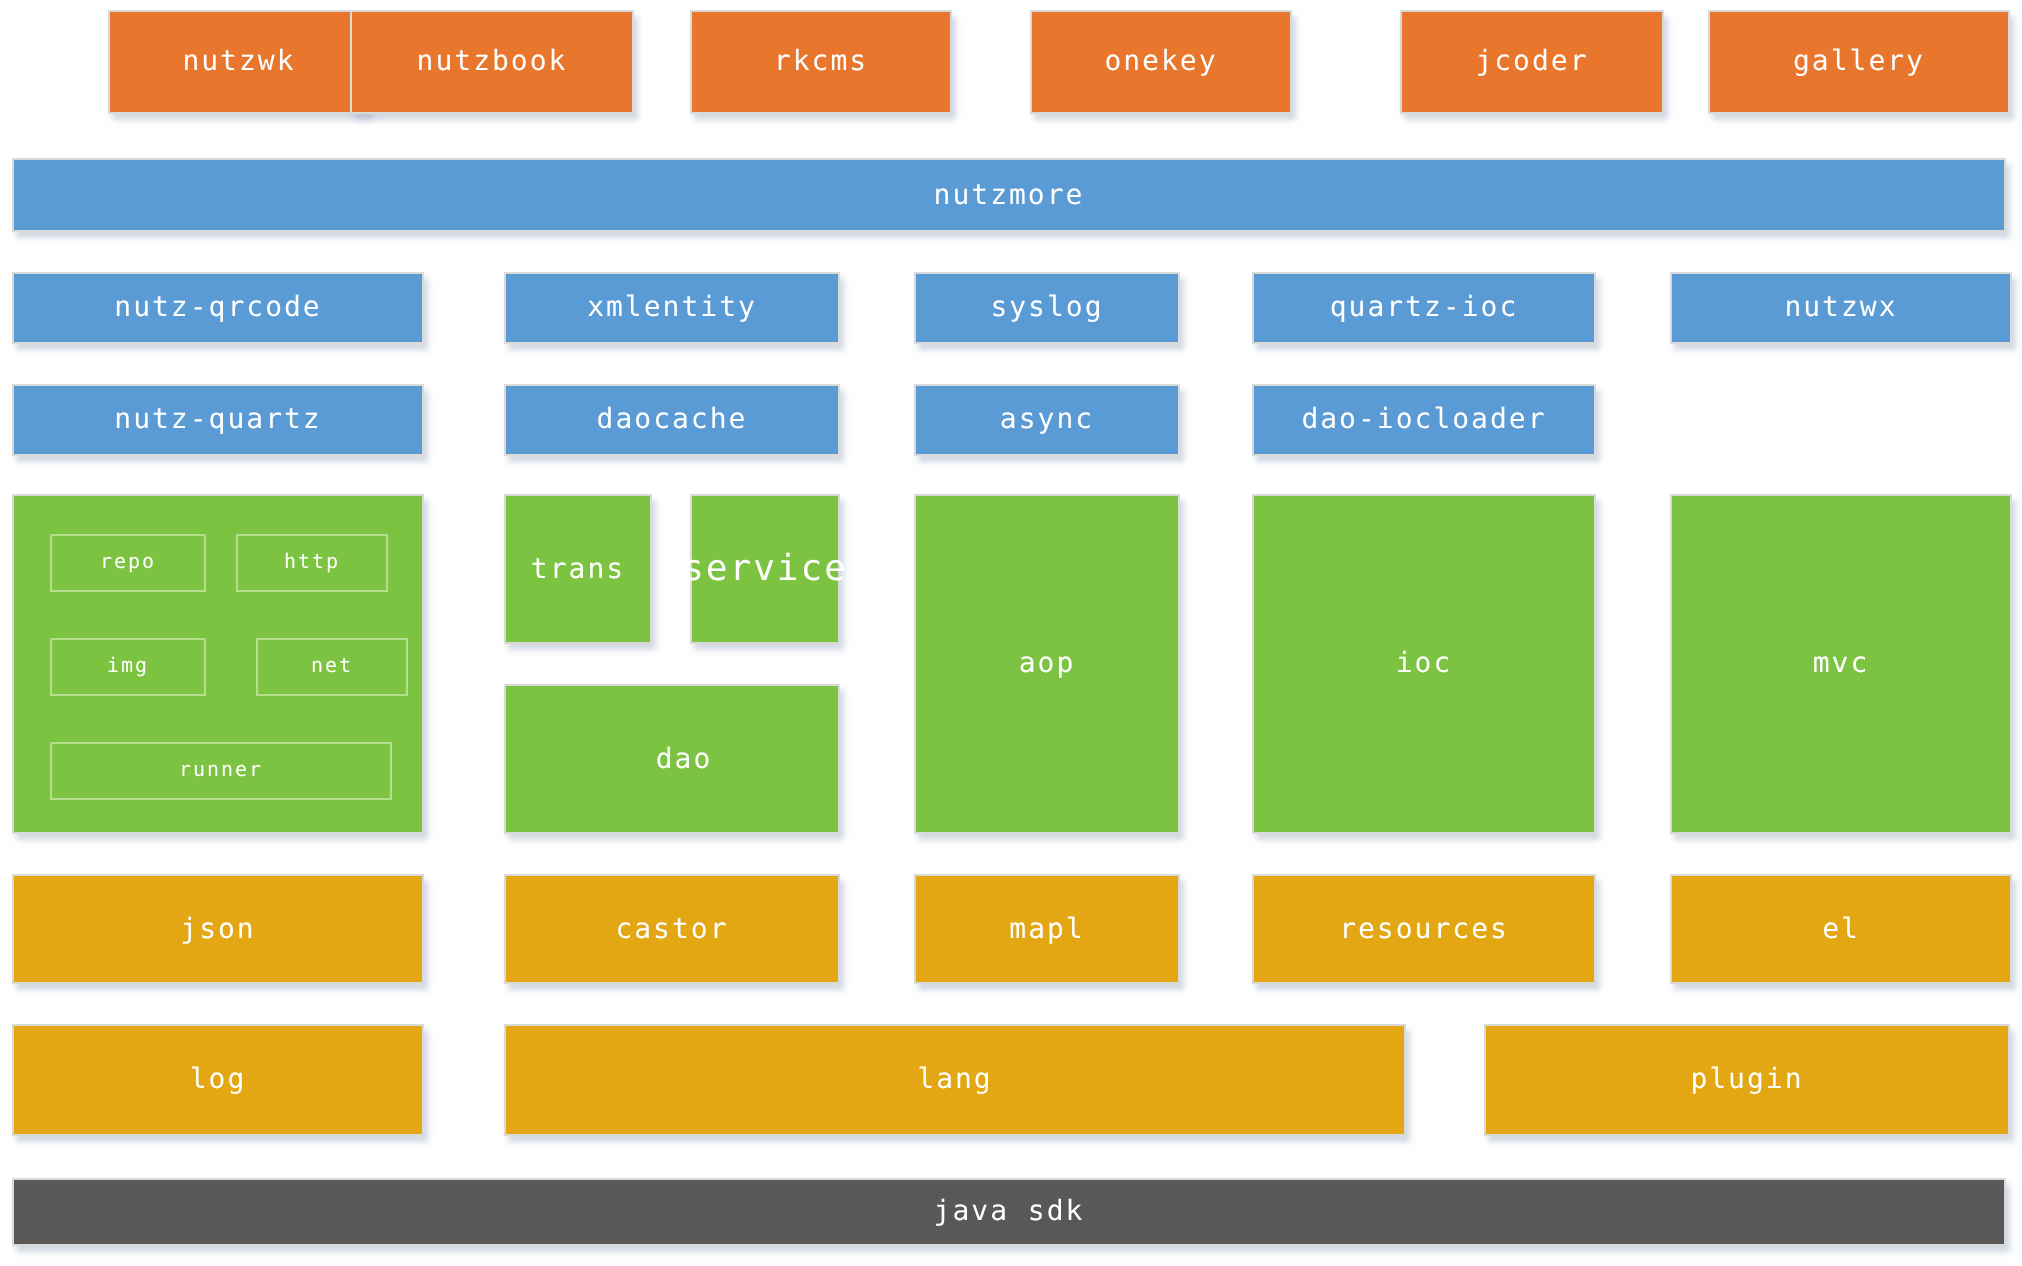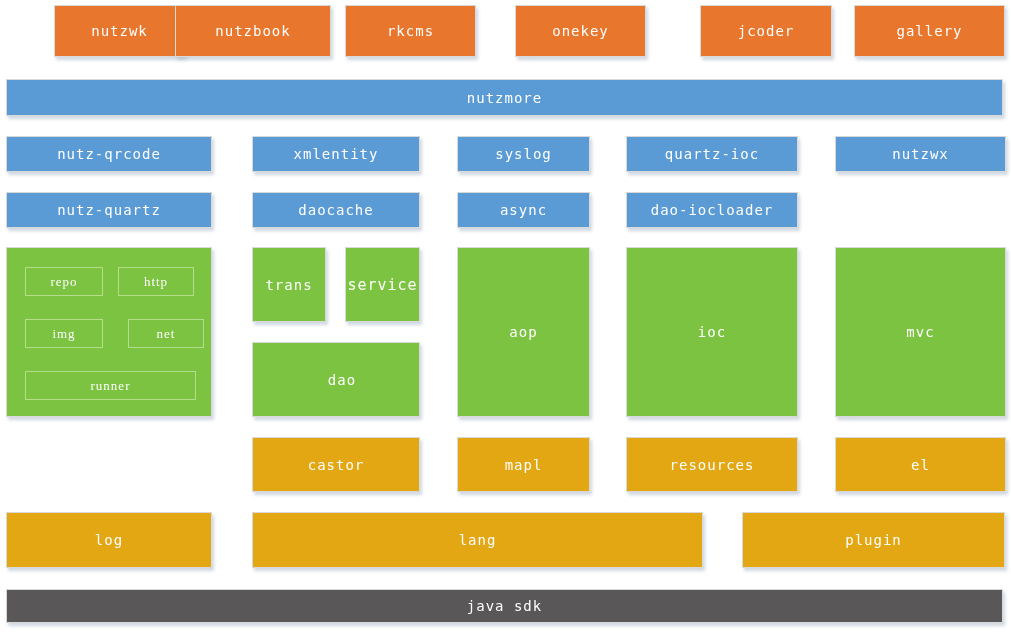--- a/index.html
+++ b/index.html
@@ -15,32 +15,32 @@
     box-shadow:2px 3px 3px rgba(165,180,197,.5);
     box-sizing:border-box;white-space:nowrap;
   }
   .orange{background:var(--orange,#e8762c);}
   .blue{background:var(--blue,#5b9bd5);}
   .green{background:var(--green,#7cc342);}
   .gold{background:var(--gold,#e2a713);}
   .dark{background:var(--dark,#595757);}
   .sub{
     position:absolute;display:flex;align-items:center;justify-content:center;
-    color:var(--text,#ffffff);font-size:13px;letter-spacing:1px;
+    color:var(--text,#ffffff);font-size:10px;letter-spacing:1px;
     border:1px solid var(--sub_border,#b4de8d);
-    box-sizing:border-box;background:transparent;font-family:Liberation Serif, serif;
+    box-sizing:border-box;background:transparent;
   }
 </style>
 </head>
 <body>
 
 <div class="canvas">
 
   <div class="blk orange" style="left:6px;top:5px;width:131px;height:52px;margin-left:48px;">nutzwk</div>
-  <div class="blk orange" style="left:175px;top:5px;width:156px;height:52px;">nutzbook</div>
+  <div class="blk orange" style="left:175px;top:5px;width:142px;height:52px;">nutzbook</div>
   <div class="blk orange" style="left:345px;top:5px;width:131px;height:52px;">rkcms</div>
   <div class="blk orange" style="left:515px;top:5px;width:131px;height:52px;">onekey</div>
   <div class="blk orange" style="left:684px;top:5px;width:132px;height:52px;margin-left:16px;">jcoder</div>
   <div class="blk orange" style="left:854px;top:5px;width:151px;height:52px;">gallery</div>
 
   <div class="blk blue" style="left:6px;top:79px;width:997px;height:37px;">nutzmore</div>
 
   <div class="blk blue" style="left:6px;top:136px;width:206px;height:36px;">nutz-qrcode</div>
   <div class="blk blue" style="left:252px;top:136px;width:168px;height:36px;">xmlentity</div>
   <div class="blk blue" style="left:457px;top:136px;width:133px;height:36px;">syslog</div>
@@ -53,26 +53,27 @@
   <div class="blk blue" style="left:626px;top:192px;width:172px;height:36px;">dao-iocloader</div>
 
   <div class="blk green" style="left:6px;top:247px;width:206px;height:170px;">
     <div class="sub" style="left:18px;top:19px;width:78px;height:29px;">repo</div>
     <div class="sub" style="left:111px;top:19px;width:76px;height:29px;">http</div>
     <div class="sub" style="left:18px;top:71px;width:78px;height:29px;">img</div>
     <div class="sub" style="left:121px;top:71px;width:76px;height:29px;">net</div>
     <div class="sub" style="left:18px;top:123px;width:171px;height:29px;">runner</div>
   </div>
   <div class="blk green" style="left:252px;top:247px;width:74px;height:75px;">trans</div>
-  <div class="blk green" style="left:345px;top:247px;width:75px;height:75px;font-size:15px;">service</div>
+  <div class="blk green" style="left:345px;top:247px;width:75px;height:75px;font-size:18px;">service</div>
   <div class="blk green" style="left:252px;top:342px;width:168px;height:75px;padding-left:12px;">dao</div>
   <div class="blk green" style="left:457px;top:247px;width:133px;height:170px;">aop</div>
   <div class="blk green" style="left:626px;top:247px;width:172px;height:170px;">ioc</div>
   <div class="blk green" style="left:835px;top:247px;width:171px;height:170px;">mvc</div>
 
+  <div class="blk gold" style="left:6px;top:437px;width:206px;height:55px;">json</div>
   <div class="blk gold" style="left:252px;top:437px;width:168px;height:55px;">castor</div>
   <div class="blk gold" style="left:457px;top:437px;width:133px;height:55px;">mapl</div>
   <div class="blk gold" style="left:626px;top:437px;width:172px;height:55px;">resources</div>
   <div class="blk gold" style="left:835px;top:437px;width:171px;height:55px;">el</div>
 
   <div class="blk gold" style="left:6px;top:512px;width:206px;height:56px;">log</div>
   <div class="blk gold" style="left:252px;top:512px;width:451px;height:56px;">lang</div>
   <div class="blk gold" style="left:742px;top:512px;width:263px;height:56px;">plugin</div>
 
   <div class="blk dark" style="left:6px;top:589px;width:997px;height:34px;">java sdk</div>

